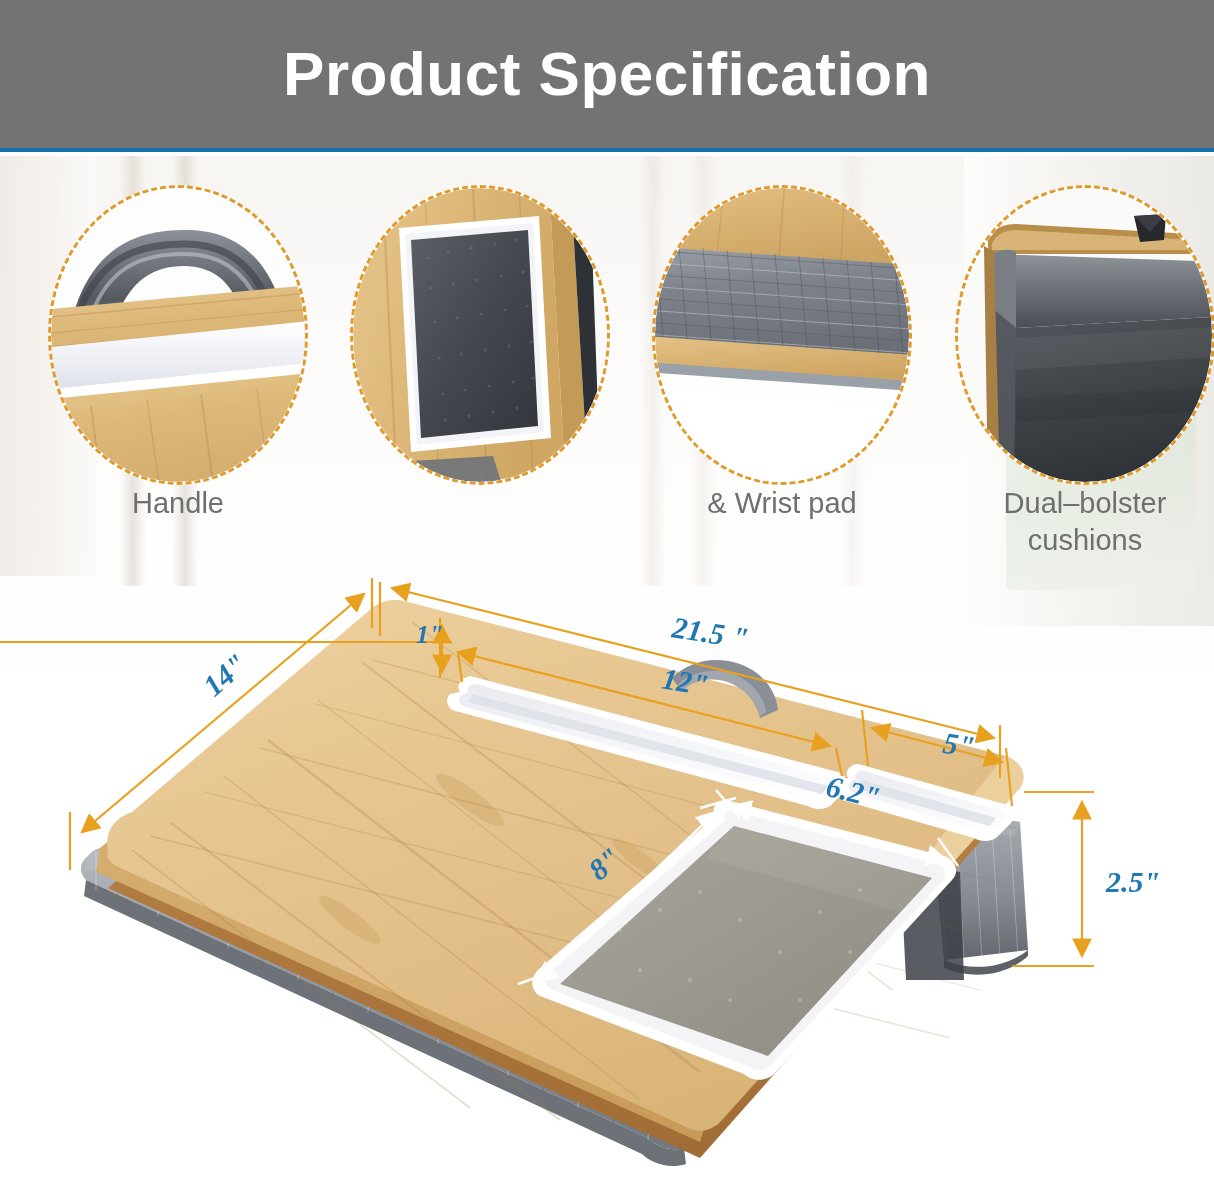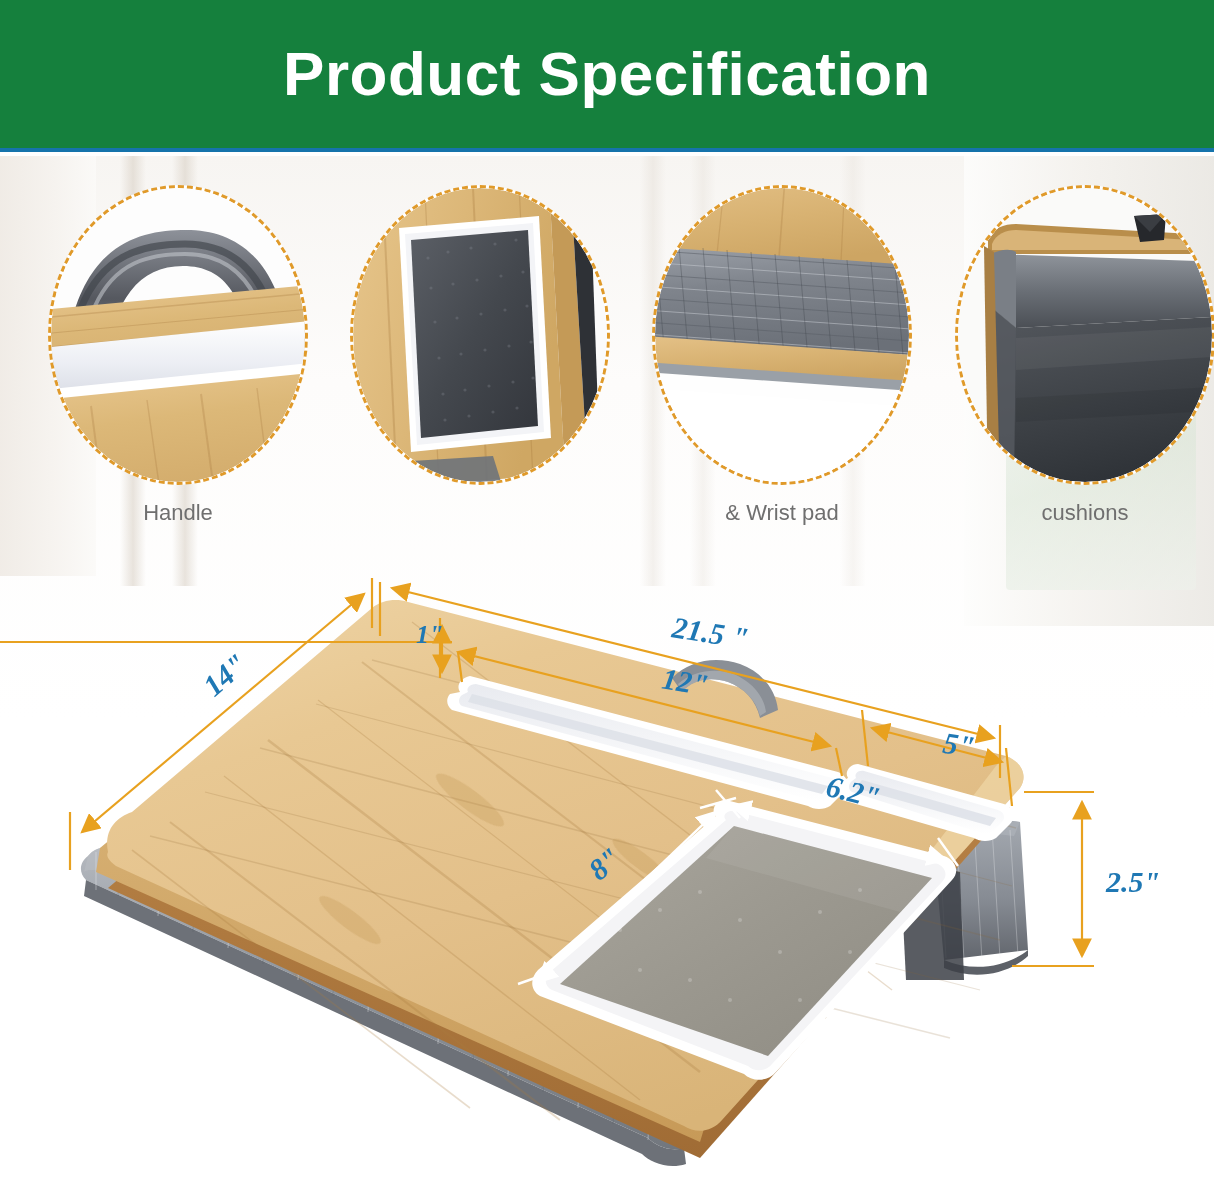--- a/index.html
+++ b/index.html
@@ -7,21 +7,21 @@
     width: 1214px; height: 1180px;
     font-family: "Liberation Sans", sans-serif;
     background: #ffffff;
     overflow: hidden;
   }
   #page { position: relative; width: 1214px; height: 1180px; background:#fff; }
 
   
   .banner {
     position: absolute; left: 0; top: 0; width: 1214px; height: 152px;
-    background: #15803d;
+    background: #737373;
     border-bottom: 4px solid #1573ab;
     display: flex; align-items: center; justify-content: center;
   }
   .banner-title {
     color: #ffffff;
     font-size: 62px;
     font-weight: bold;
     letter-spacing: 0.5px;
     line-height: 1;
     font-family: "Liberation Sans", sans-serif;
@@ -57,22 +57,22 @@
   .callouts { position:absolute; left:0; top:175px; width:1214px; height:400px; }
   .callout { position:absolute; width:260px; }
   .circle {
     position:relative; width:260px; height:300px; border-radius:50%;
     border:3px dashed #e09a2a;
     overflow:hidden;
     background:#ffffff;
   }
   .circle-inner { position:absolute; inset:0; border-radius:50%; overflow:hidden; }
   .caption {
-    margin-top:14px; text-align:center;
-    color:#6f6f6f; font-size:22px; line-height:1.28;
+    text-align:center;
+    color:#6f6f6f; font-size:29px; line-height:1.28;
     font-family:"Liberation Sans", sans-serif;
   }
 
   
   .diagram { position:absolute; left:0; top:560px; width:1214px; height:620px; }
   .dim-text {
     position:absolute;
     color:#1f78b4;
     font-size:30px;
     font-family:"Liberation Serif", serif;
@@ -322,20 +322,21 @@
             <path d="M34,120 L40,300 L56,300 L58,140 Z" fill="#575b61" opacity=".8"></path>
 
             <path d="M58,150 L270,138 L270,168 L58,182 Z" fill="#ffffff" opacity=".05"></path>
             <path d="M58,210 L270,198 L270,222 L58,234 Z" fill="#000000" opacity=".07"></path>
 
             <path d="M26,58 L36,64 L42,300 L30,300 Z" fill="#a87f44"></path>
           </svg>
         </div>
       </div>
       <div class="caption">
+        <div>Dual–bolster</div>
         <div>cushions</div>
       </div>
     </div>
   </div>
 
   <div class="diagram">
     <svg width="1214" height="620" viewBox="0 0 1214 620">
       <defs>
         <linearGradient id="boardTop" x1="0" y1="0" x2="0.6" y2="1">
           <stop offset="0%" stop-color="#efd6a8"></stop>

